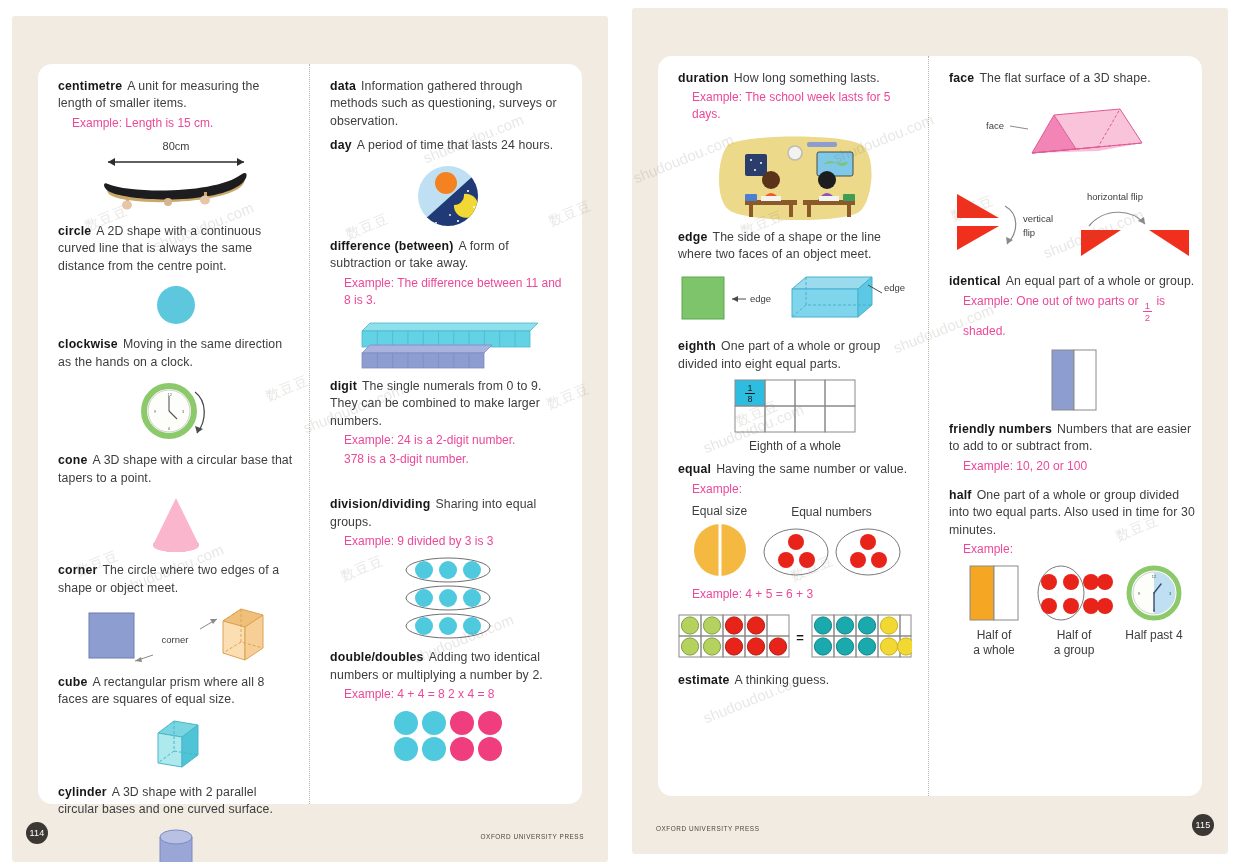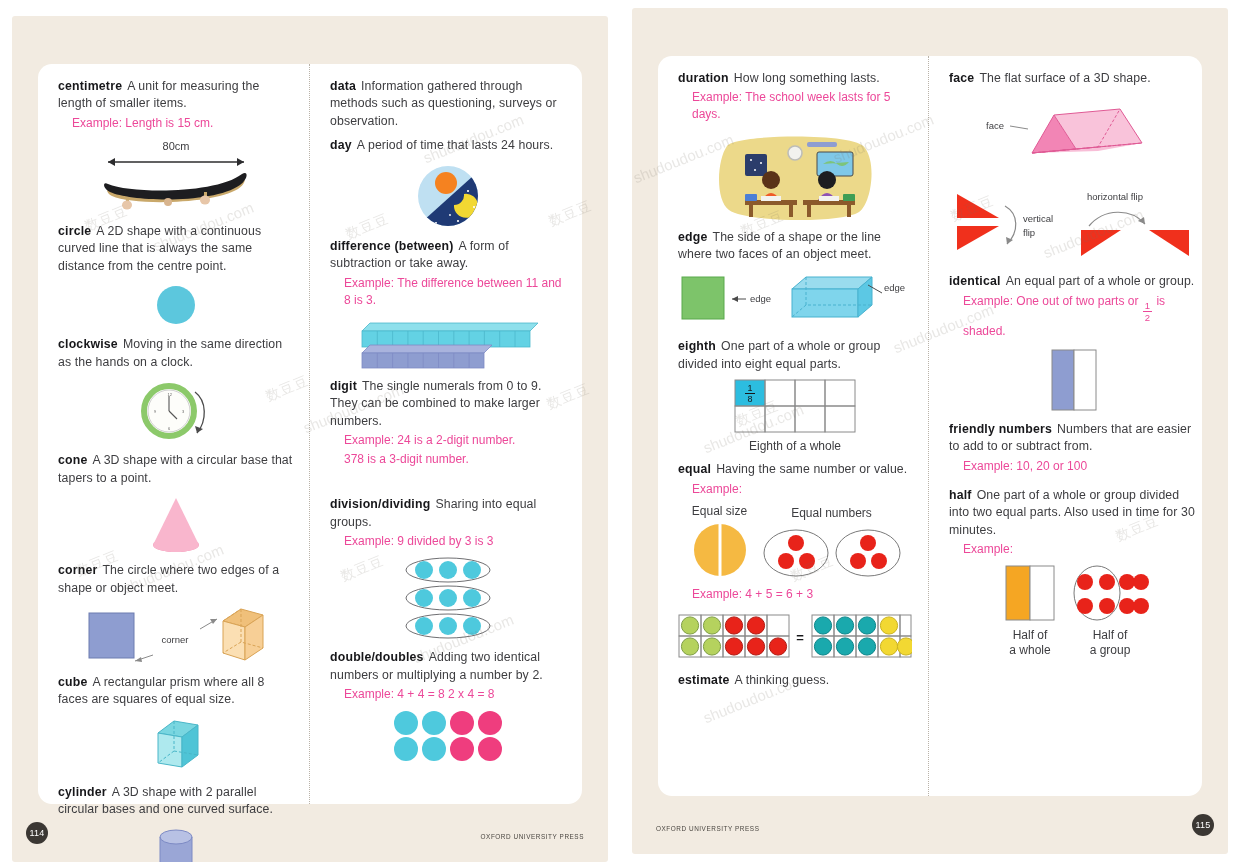--- a/index.html
+++ b/index.html
@@ -450,21 +450,21 @@
                 <line x1="11" y1="14.5" x2="21" y2="14.5" stroke="#17171a" stroke-width="1"></line>
               </svg>
               <div class="caption">Eighth of a whole</div>
             </div>
           </div>
         </div>
 
         <div class="entry">
           <div class="defn"><span class="term">equal</span><span>Having the same number or value.</span></div>
           <div class="example">Example:</div>
-          <div class="fig fig-row" style="gap:11px;align-items:flex-end">
+          <div class="fig fig-row" style="gap:11px;align-items:center">
             <div class="fig-item" style="gap:2px">
               <div class="caption">Equal size</div>
               <svg width="62" height="58" viewBox="0 0 62 58">
                 <circle cx="31" cy="29" r="26" fill="#f5b942"></circle>
                 <line x1="31" y1="3" x2="31" y2="55" stroke="#ffffff" stroke-width="3"></line>
               </svg>
             </div>
             <div class="fig-item" style="gap:2px">
               <div class="caption">Equal numbers</div>
               <svg width="140" height="56" viewBox="0 0 140 56">
@@ -637,20 +637,38 @@
                     <circle cx="70" cy="18" r="8"></circle>
                   <circle cx="14" cy="42" r="8"></circle>
                     <circle cx="36" cy="42" r="8"></circle>
                     <circle cx="56" cy="42" r="8"></circle>
                     <circle cx="70" cy="42" r="8"></circle>
                 </g>
               </svg>
               <div class="caption" style="white-space:pre-line">Half of
 a group</div>
             </div>
+            <div class="fig-item">
+              <svg width="62" height="60" viewBox="0 0 62 60">
+                <circle cx="31" cy="29" r="25" fill="none" stroke="#8cc96a" stroke-width="5"></circle>
+                <circle cx="31" cy="29" r="21" fill="#fdfdfa" stroke="#cfcfcf" stroke-width="1"></circle>
+                <path d="M31,29 L31,8 A21,21 0 0 1 31,50 Z" fill="#bfe0f2"></path>
+                <g stroke="#3a4a6b" stroke-width="1.4" stroke-linecap="round">
+                  <line x1="31" y1="29" x2="38" y2="20"></line>
+                  <line x1="31" y1="29" x2="31" y2="47"></line>
+                </g>
+                <g fill="#4a4a4a" font-size="4" text-anchor="middle">
+                  <text x="31" y="14">12</text>
+                    <text x="47" y="31">3</text>
+                    <text x="31" y="48">6</text>
+                    <text x="16" y="31">9</text>
+                </g>
+              </svg>
+              <div class="caption">Half past 4</div>
+            </div>
           </div>
         </div>
 
       </div>
     </div>
 
     <div class="pagenum pagenum-right">115</div>
     <div class="imprint imprint-right">OXFORD UNIVERSITY PRESS</div>
   </div>
 

